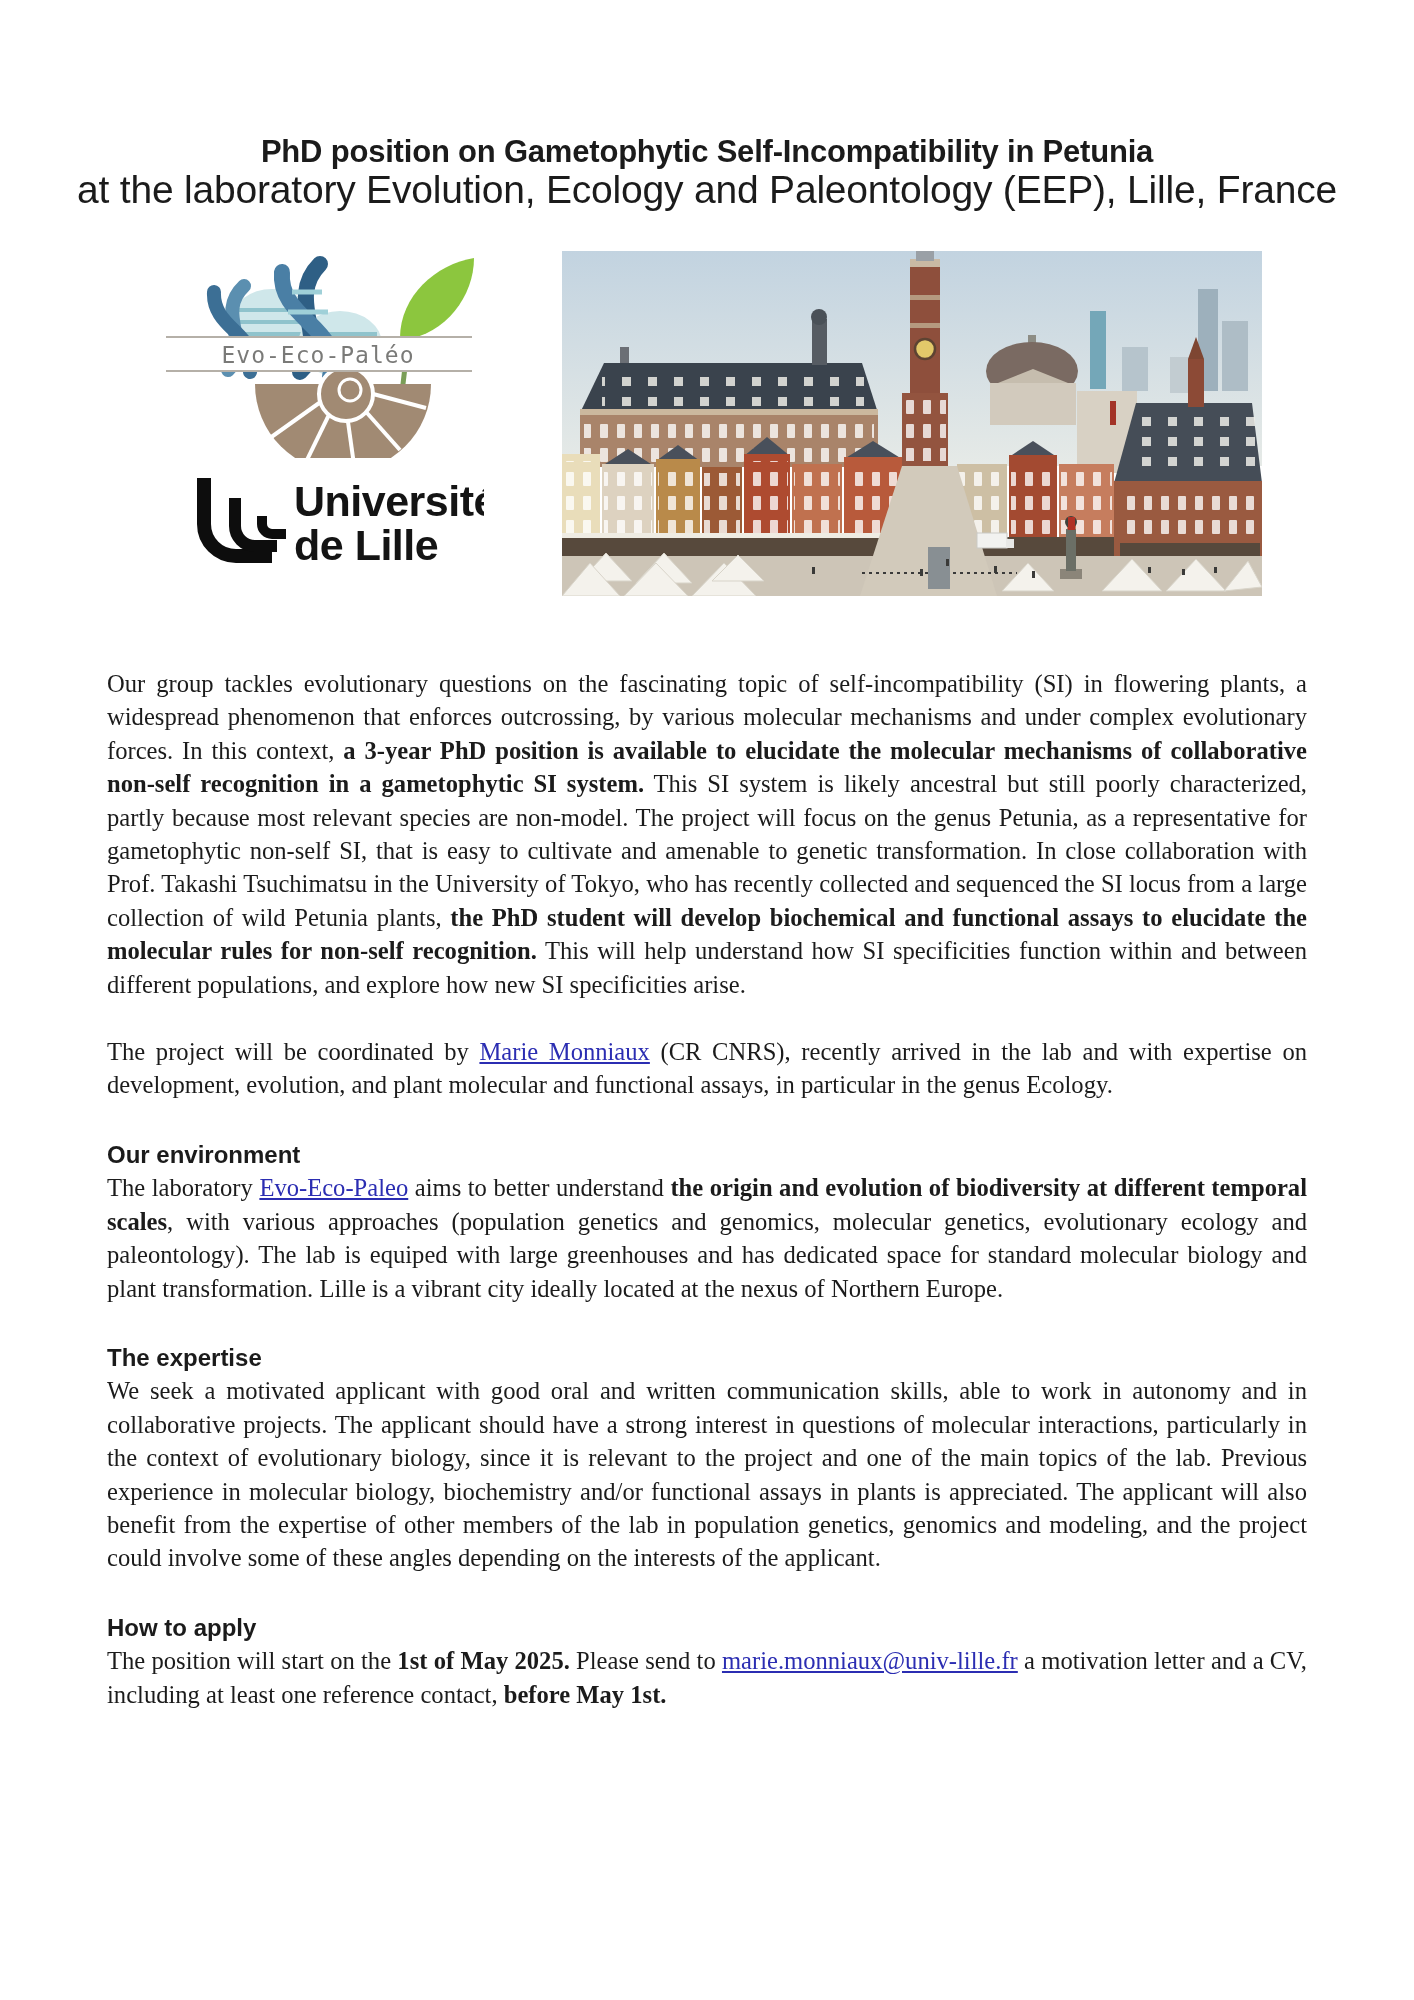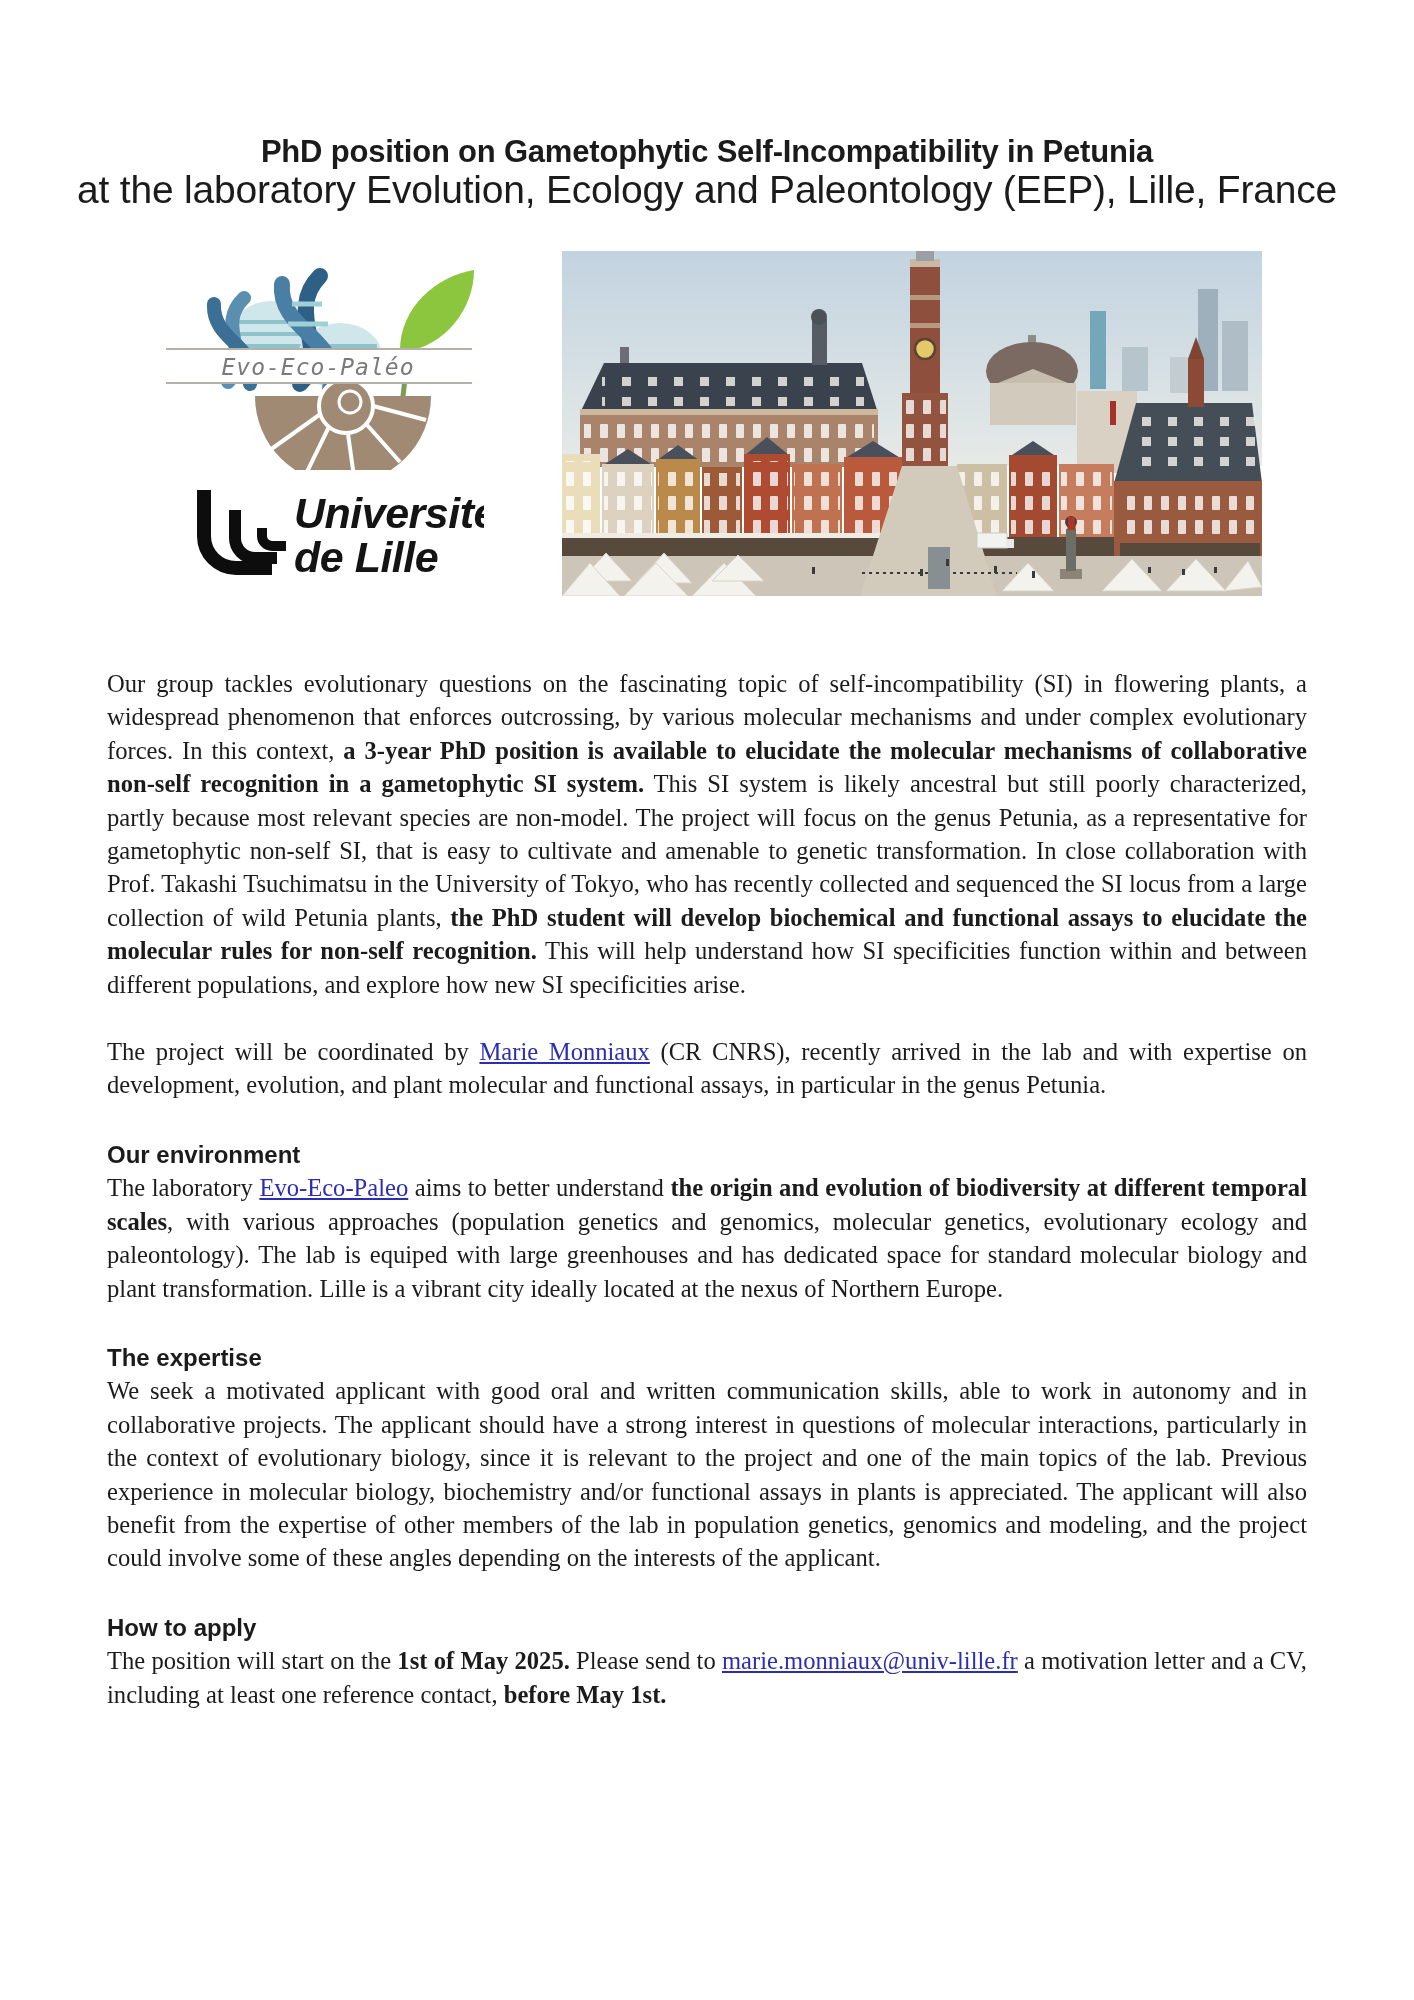--- a/index.html
+++ b/index.html
@@ -5,21 +5,21 @@
   html,body{margin:0;padding:0;background:#ffffff;}
   .page{
     width:1414px;height:2000px;position:relative;background:#fff;
     font-family:"Liberation Sans",sans-serif;color:var(--text_color,#1b1b1b);
     overflow:hidden;margin:12px auto;
   }
   .header{padding-top:120px;text-align:center;}
   .title{font-size:31px;font-weight:bold;line-height:40px;letter-spacing:-0.2px;}
   .subtitle{font-size:39px;font-weight:400;line-height:36px;letter-spacing:-0.2px;}
   .hero{position:relative;height:449px;}
-  .logo-col{position:absolute;left:150px;top:46px;width:336px;font-style:italic;}
+  .logo-col{position:absolute;left:150px;top:34px;width:336px;}
   .eep-logo{display:block;margin:0 auto;}
   .udl-logo{display:block;margin:14px 0 0 44px;}
   .photo{position:absolute;left:562px;top:43px;width:700px;height:345px;display:block;}
   .doc{margin:0 107px;padding-top:10px;text-align:justify;font-size:24.6px;line-height:33.4px;}
   .para{margin:0;font-family:Liberation Serif, serif;}
   .para + .para{margin-top:34px;}
   .h{margin:36px 0 0 0;font-size:24px;line-height:33.4px;font-weight:bold;text-align:left;}
   .r-b{font-weight:bold;}
   .r-l{color:var(--link_color,#2b2db2);text-decoration:underline;cursor:pointer;}
   .eep-label{font-family:"DejaVu Sans Mono",monospace;font-size:23px;fill:var(--label_gray,#7a7a78);letter-spacing:1px;}
@@ -211,21 +211,21 @@
         <rect x="250" y="316" width="3" height="7"></rect>
           <rect x="586" y="316" width="3" height="6"></rect>
         <rect x="620" y="318" width="3" height="6"></rect>
           <rect x="652" y="316" width="3" height="6"></rect>
       </g>
     </svg>
   </div>
 
   <main class="doc">
     <p class="para"><span class="r-n">Our group tackles evolutionary questions on the fascinating topic of self-incompatibility (SI) in flowering plants, a widespread phenomenon that enforces outcrossing, by various molecular mechanisms and under complex evolutionary forces. In this context, </span><span class="r-b">a 3-year PhD position is available to elucidate the molecular mechanisms of collaborative non-self recognition in a gametophytic SI system.</span><span class="r-n"> This SI system is likely ancestral but still poorly characterized, partly because most relevant species are non-model. The project will focus on the genus Petunia, as a representative for gametophytic non-self SI, that is easy to cultivate and amenable to genetic transformation. In close collaboration with Prof. Takashi Tsuchimatsu in the University of Tokyo, who has recently collected and sequenced the SI locus from a large collection of wild Petunia plants, </span><span class="r-b">the PhD student will develop biochemical and functional assays to elucidate the molecular rules for non-self recognition.</span><span class="r-n"> This will help understand how SI specificities function within and between different populations, and explore how new SI specificities arise.</span></p>
-    <p class="para"><span class="r-n">The project will be coordinated by </span><a class="r-l" href="#">Marie Monniaux</a><span class="r-n"> (CR CNRS), recently arrived in the lab and with expertise on development, evolution, and plant molecular and functional assays, in particular in the genus Petunia.</span></p>
+    <p class="para"><span class="r-n">The project will be coordinated by </span><a class="r-l" href="#">Marie Monniaux</a><span class="r-n"> (CR CNRS), recently arrived in the lab and with expertise on development, evolution, and plant molecular and functional assays, in particular in the genus Ecology.</span></p>
 
     <h3 class="h">Our environment</h3>
     <p class="para"><span class="r-n">The laboratory </span><a class="r-l" href="#">Evo-Eco-Paleo</a><span class="r-n"> aims to better understand </span><span class="r-b">the origin and evolution of biodiversity at different temporal scales</span><span class="r-n">, with various approaches (population genetics and genomics, molecular genetics, evolutionary ecology and paleontology). The lab is equiped with large greenhouses and has dedicated space for standard molecular biology and plant transformation. Lille is a vibrant city ideally located at the nexus of Northern Europe.</span></p>
 
     <h3 class="h">The expertise</h3>
     <p class="para"><span class="r-n">We seek a motivated applicant with good oral and written communication skills, able to work in autonomy and in collaborative projects. The applicant should have a strong interest in questions of molecular interactions, particularly in the context of evolutionary biology, since it is relevant to the project and one of the main topics of the lab. Previous experience in molecular biology, biochemistry and/or functional assays in plants is appreciated. The applicant will also benefit from the expertise of other members of the lab in population genetics, genomics and modeling, and the project could involve some of these angles depending on the interests of the applicant.</span></p>
 
     <h3 class="h">How to apply</h3>
     <p class="para"><span class="r-n">The position will start on the </span><span class="r-b">1st of May 2025.</span><span class="r-n"> Please send to </span><a class="r-l" href="#">marie.monniaux@univ-lille.fr</a><span class="r-n"> a motivation letter and a CV, including at least one reference contact, </span><span class="r-b">before May 1st.</span></p>
   </main>

